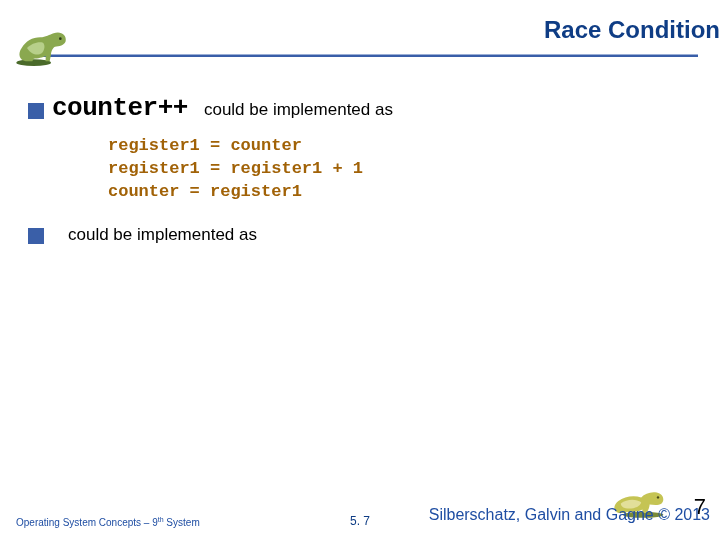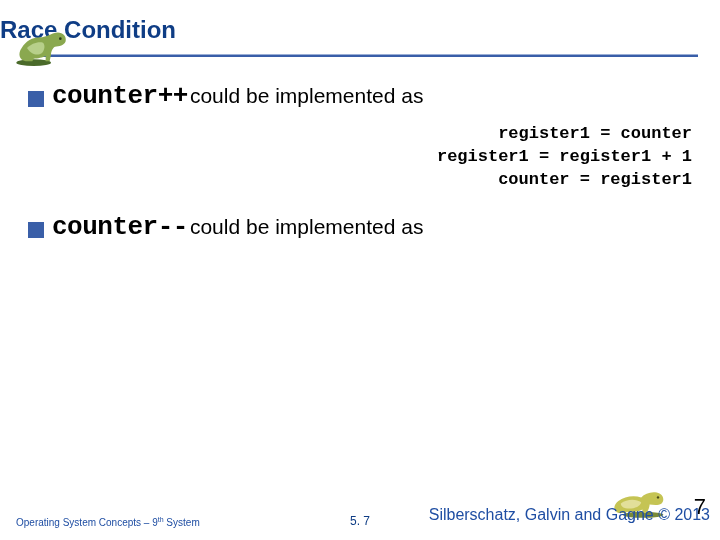--- a/index.html
+++ b/index.html
@@ -1,28 +1,28 @@
 <!DOCTYPE html>
 <html><head>
 <meta charset="utf-8">
 <style>
   * { margin: 0; padding: 0; box-sizing: border-box; }
   html, body { width: 720px; height: 540px; font-family: Arial, Helvetica, sans-serif; background: #fff; overflow: hidden; }
   .slide { position: relative; width: 720px; height: 540px; }
   .header { position: relative; padding-top: 16px; }
-  .title { text-align: left; color: #0f3d85; font-size: 24px; font-weight: bold; }
+  .title { text-align: right; color: #0f3d85; font-size: 24px; font-weight: bold; }
   .hr { margin: 10px 22px 0 22px; height: 3px; background: #395ea8; border-top: 1px solid #9aaed6; }
   .dino-tl { position: absolute; top: 28px; left: 12px; width: 70px; height: 40px; }
   .dino-tl svg { width: 100%; height: 100%; }
   .content { padding: 24px 28px 0 28px; }
   .item { display: flex; align-items: baseline; margin-bottom: 6px; }
   .bullet { width: 16px; height: 16px; background: #3a5fa8; margin-right: 8px; flex: 0 0 auto; transform: translateY(4px); }
-  .code-inline { font-family: "Courier New", Courier, monospace; font-weight: bold; font-size: 26px; letter-spacing: -0.5px; color: #000; }
-  .rest { font-size: 21px; color: #000; margin-left: 2px; }
-  .codeblock { font-family: "Courier New", Courier, monospace; font-weight: bold; font-size: 17px; color: #000000; margin: 12px 0 20px 80px; white-space: pre; line-height: 1.35; text-align: right; }
+  .code-inline { font-family: "Courier New", Courier, monospace; font-weight: bold; font-size: 26px; letter-spacing: -0.5px; color: #000; margin-top: 12px; }
+  .rest { font-size: 17px; color: #000; margin-left: 16px; }
+  .codeblock { font-family: "Courier New", Courier, monospace; font-weight: bold; font-size: 17px; color: #a16207; margin: 12px 0 20px 80px; white-space: pre; line-height: 1.35; }
   .footer { position: absolute; left: 0; right: 0; bottom: 8px; height: 34px; }
   .foot-left { position: absolute; left: 16px; bottom: 4px; font-size: 10px; color: #1f4ea3; }
   .sup { font-size: 7px; vertical-align: super; }
   .foot-center { position: absolute; left: 50%; transform: translateX(-50%); bottom: 4px; font-size: 12px; color: #0f3d85; }
   .foot-right { position: absolute; right: 10px; bottom: 8px; font-size: 16px; color: #1f4ea3; }
   .pagebig { position: absolute; right: 14px; bottom: 20px; font-size: 22px; color: #000; font-weight: normal; }
   .dino-br { position: absolute; right: 50px; bottom: 20px; width: 60px; height: 38px; }
   .dino-br svg { width: 100%; height: 100%; }
 </style>
 </head>
@@ -49,21 +49,20 @@
       <span class="bullet"></span>
       <span class="code-inline">counter++</span>
       <span class="rest">could be implemented as</span>
     </div>
     <div class="codeblock">register1 = counter
 register1 = register1 + 1
 counter = register1</div>
 
     <div class="item">
       <span class="bullet"></span>
-      <span class="code-inline">counter--</span>
       <span class="rest">could be implemented as</span>
     </div>
 
   </div>
 
   <div class="dino-br">
     <svg viewBox="0 0 100 60">
       <ellipse cx="55" cy="53" rx="34" ry="5" fill="#7a8a3a"></ellipse>
       <path d="M 14 50 C 4 46 6 36 14 30 C 24 22 40 20 52 24 C 58 18 68 14 78 16 C 88 18 92 28 86 34 C 80 38 72 36 66 36 C 66 40 64 46 60 50 L 54 50 L 54 44 C 46 48 36 50 28 48 L 26 50 Z" fill="#c5c454"></path>
       <path d="M 18 34 C 28 26 44 26 52 32 C 50 40 38 44 26 42 C 20 40 18 38 18 34 Z" fill="#e2df9a"></path>

